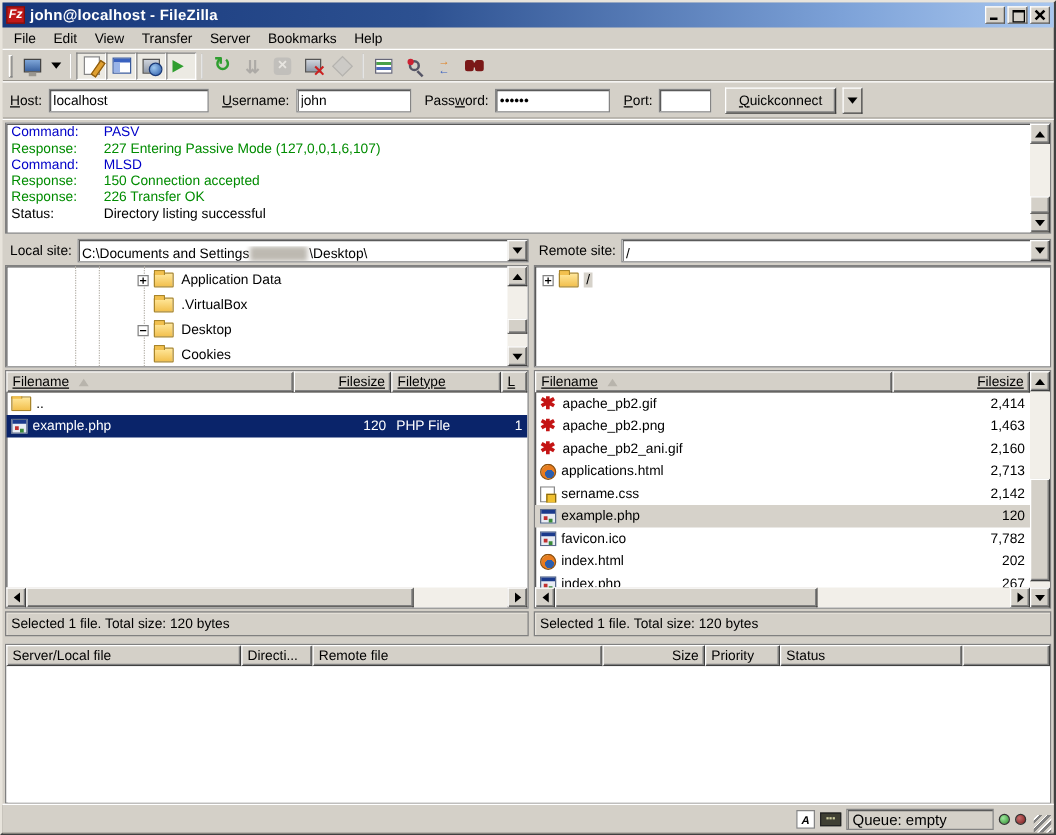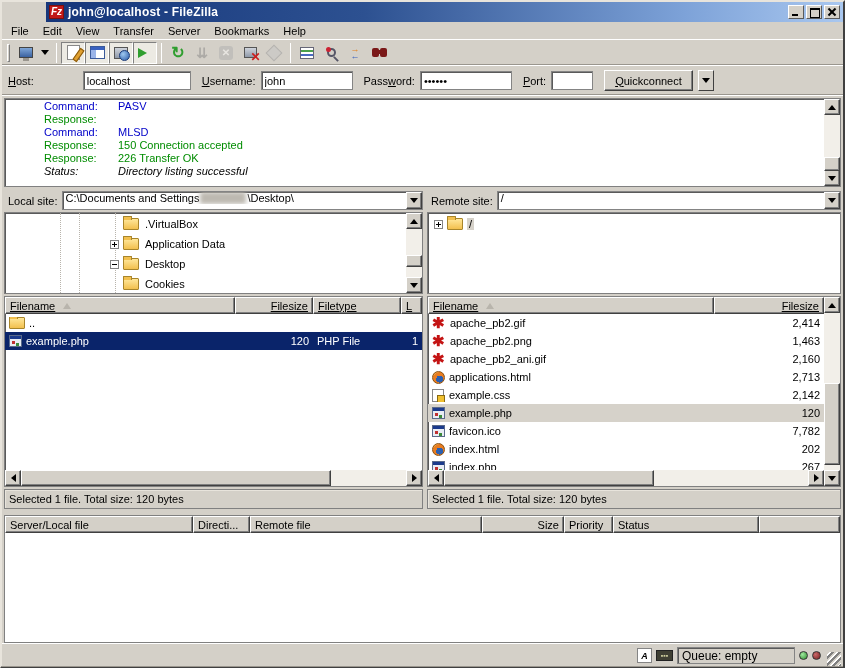--- a/index.html
+++ b/index.html
@@ -1,20 +1,20 @@
 <!DOCTYPE html>
 <html><head>
 <meta charset="utf-8">
 <style>
   * { margin:0; padding:0; box-sizing:border-box; }
   html,body { width:845px; height:668px; background:#3a6ea5; font-family:"Liberation Sans", sans-serif; font-size:11px; color:#000; overflow:hidden; }
   .win { width:845px; height:668px; background:#d4d0c8; border:2px solid; border-color:#e8e4dc #404040 #404040 #e8e4dc; display:flex; flex-direction:column; }
 
   
-  .titlebar { height:20px; background:linear-gradient(90deg,#16367a 0%,#2d5191 40%,#7da2d8 80%,#a9c7ef 100%); display:flex; align-items:center; padding:0 3px; flex:0 0 auto;margin-left:44px; }
+  .titlebar { height:20px; background:linear-gradient(90deg,#16367a 0%,#2d5191 40%,#7da2d8 80%,#a9c7ef 100%); display:flex; align-items:center; padding:0 3px; flex:0 0 auto; }
   .fz-ico { width:15px; height:14px; background:#c01818; border:1px solid #7a0f0f; color:#fff; font-weight:bold; font-size:10px; line-height:12px; text-align:center; margin-right:4px; font-style:italic; }
   .title-text { color:#fff; font-weight:bold; font-size:12px; flex:1; letter-spacing:0.2px; }
   .cap-btns { display:flex; gap:2px; }
   .cap-btn { width:16px; height:14px; background:#d4d0c8; border:1px solid; border-color:#fff #5a5a5a #5a5a5a #fff; position:relative; }
   .g-min::before { content:""; position:absolute; left:3px; right:5px; bottom:2px; height:2px; background:#000; }
   .g-max::before { content:""; position:absolute; left:3px; top:2px; width:8px; height:7px; border:1px solid #000; border-top-width:2px; }
   .g-close::before,.g-close::after { content:""; position:absolute; left:2px; top:5px; width:10px; height:2px; background:#000; }
   .g-close::before { transform:rotate(45deg); }
   .g-close::after { transform:rotate(-45deg); }
 
@@ -58,45 +58,45 @@
   .i-binoc::after { content:""; position:absolute; left:5px; top:2px; width:5px; height:4px; background:#7a1818; }
 
   
   .qcbar { height:30px; display:flex; align-items:center; padding:0 6px; gap:5px; border-bottom:1px solid #fff; box-shadow:0 -1px 0 #9a968e inset; flex:0 0 auto; }
   .qc-label u { text-decoration:underline; }
   .fld { height:19px; border:1px solid #848484; box-shadow:inset 1px 1px 0 #5a5a5a; background:#fff; font-family:"Liberation Sans",sans-serif; font-size:11px; padding:0 3px; }
   .qc-btn { height:21px; padding:0 10px; background:#d4d0c8; border:1px solid; border-color:#fff #404040 #404040 #fff; box-shadow:inset -1px -1px 0 #808080; font-size:11px; }
   .qc-dd { width:16px; height:21px; background:#d4d0c8; border:1px solid; border-color:#fff #404040 #404040 #fff; display:flex; align-items:center; justify-content:center; }
 
   
-  .logwrap { height:89px; margin:2px 2px 0 2px; border:1px solid #808080; box-shadow:inset 1px 1px 0 #5a5a5a; background:#fff; display:flex; flex:0 0 auto;padding-left:35px; }
+  .logwrap { height:89px; margin:2px 2px 0 2px; border:1px solid #808080; box-shadow:inset 1px 1px 0 #5a5a5a; background:#fff; display:flex; flex:0 0 auto; }
   .logbody { flex:1; padding:1px 0 0 4px; overflow:hidden; }
   .log-line { display:flex; height:13px; line-height:13px; }
   .log-label { width:74px; flex:0 0 auto; }
-  .c-cmd { color:#0000c8; } .c-resp { color:#008c00; } .c-status { color:#000;font-style:italic; }
+  .c-cmd { color:#0000c8; } .c-resp { color:#008c00; } .c-status { color:#000; }
 
   
   .vscroll { width:16px; flex:0 0 auto; display:flex; flex-direction:column; background:#f2efe9; }
   .hscroll { height:16px; flex:0 0 auto; display:flex; background:#f2efe9; }
   .sb-btn { width:16px; height:16px; background:#d4d0c8; border:1px solid; border-color:#fff #404040 #404040 #fff; box-shadow:inset -1px -1px 0 #808080; display:flex; align-items:center; justify-content:center; flex:0 0 auto; }
   .tri-u { width:0;height:0;border:4px solid transparent;border-bottom:5px solid #000; margin-top:-4px;}
   .tri-d { width:0;height:0;border:4px solid transparent;border-top:5px solid #000; margin-bottom:-4px;}
   .tri-l { width:0;height:0;border:4px solid transparent;border-right:5px solid #000; margin-left:-4px;}
   .tri-r { width:0;height:0;border:4px solid transparent;border-left:5px solid #000; margin-right:-4px;}
   .sb-track { flex:1; position:relative; }
   .sb-thumb { position:absolute; background:#d4d0c8; border:1px solid; border-color:#fff #404040 #404040 #fff; box-shadow:inset -1px -1px 0 #808080; }
 
   
   .split-h { height:4px; flex:0 0 auto; }
   .panes { display:flex; padding:0 2px; flex:0 0 auto; }
   .pane { width:419px; display:flex; flex-direction:column; }
   .pane.remote { flex:1; margin-left:4px; }
   .site-row { height:19px; display:flex; align-items:center; flex:0 0 auto; }
   .site-label { padding:0 4px; flex:0 0 auto; }
-  .combo { flex:1; height:19px; border:1px solid #848484; box-shadow:inset 1px 1px 0 #5a5a5a; background:#fff; display:flex; align-items:flex-start; }
+  .combo { flex:1; height:19px; border:1px solid #848484; box-shadow:inset 1px 1px 0 #5a5a5a; background:#fff; display:flex; align-items:flex-end; }
   .combo-text { flex:1; padding-left:3px; white-space:nowrap; overflow:hidden; display:flex; align-items:center; }
   .combo-dd { width:16px; height:17px; background:#d4d0c8; border:1px solid; border-color:#fff #404040 #404040 #fff; box-shadow:inset -1px -1px 0 #808080; display:flex; align-items:center; justify-content:center; flex:0 0 auto; }
   .redacted { display:inline-block; width:46px; height:12px; background:#bdb9b1; filter:blur(2px); margin:0 1px; }
 
   .treebox { height:82px; margin-top:2px; border:1px solid #808080; box-shadow:inset 1px 1px 0 #5a5a5a; background:#fff; position:relative; overflow:hidden; display:flex; flex:0 0 auto; }
   .treebody { flex:1; position:relative; padding-top:1px; }
   .guide { position:absolute; top:0; bottom:0; border-left:1px dotted #b8b4ac; }
   .tree-row { height:20px; display:flex; align-items:center; position:relative; }
   .tree-row .indent { flex:0 0 auto; }
   .expander { width:9px; height:9px; border:1px solid #848484; background:#fff; position:relative; margin-right:4px; flex:0 0 auto; }
@@ -230,41 +230,42 @@
           <span class="dn">←</span>
         </span>
       </div>
     <div class="tbtn">
         <span class="i-binoc"></span>
       </div>
   </div>
 
   <div class="qcbar">
     <span class="qc-label"><u>H</u><span>ost:</span></span>
-    <input class="fld" style="width: 108px; margin-left: 44px;" value="localhost">
+    <input class="fld" style="width: 128px;" value="localhost">
     <span class="qc-label" style="margin-left:6px"><u>U</u><span>sername:</span></span>
     <input class="fld" style="width: 92px;" value="john">
     <span class="qc-label" style="margin-left:6px"><span>Pass</span><u>w</u><span>ord:</span></span>
     <input class="fld" style="width: 92px;" value="••••••">
     <span class="qc-label" style="margin-left:6px"><u>P</u><span>ort:</span></span>
     <input class="fld" style="width: 42px;" value="">
     <button class="qc-btn" style="margin-left:6px"><u>Q</u><span>uickconnect</span></button>
     <div class="qc-dd">
         <span class="dd-arrow" style="margin-top:3px"></span>
       </div>
   </div>
 
   <div class="logwrap">
     <div class="logbody">
       <div class="log-line">
           <span class="log-label c-cmd">Command:</span>
           <span class="c-cmd">PASV</span>
         </div>
       <div class="log-line">
           <span class="log-label c-resp">Response:</span>
+          <span class="c-resp">227 Entering Passive Mode (127,0,0,1,6,107)</span>
         </div>
       <div class="log-line">
           <span class="log-label c-cmd">Command:</span>
           <span class="c-cmd">MLSD</span>
         </div>
       <div class="log-line">
           <span class="log-label c-resp">Response:</span>
           <span class="c-resp">150 Connection accepted</span>
         </div>
       <div class="log-line">
@@ -307,29 +308,29 @@
             </div>
         </div>
       </div>
       <div class="treebox">
         <div class="treebody">
           <div class="guide" style="left:55px"></div>
           <div class="guide" style="left:74px"></div>
           <div class="guide" style="left:110px"></div>
           <div class="tree-row">
             <span class="indent" style="width:105px"></span>
+              <span class="expander plus"></span>
+            <span class="icon-folder"></span>
+            <span class="tree-label">Application Data</span>
+          </div>
+          <div class="tree-row">
+            <span class="indent" style="width:105px"></span>
               <span class="exp-space"></span>
             <span class="icon-folder"></span>
             <span class="tree-label">.VirtualBox</span>
-          </div>
-          <div class="tree-row">
-            <span class="indent" style="width:105px"></span>
-              <span class="expander plus"></span>
-            <span class="icon-folder"></span>
-            <span class="tree-label">Application Data</span>
           </div>
           <div class="tree-row">
             <span class="indent" style="width:105px"></span>
               <span class="expander minus"></span>
             <span class="icon-folder"></span>
             <span class="tree-label">Desktop</span>
           </div>
           <div class="tree-row">
             <span class="indent" style="width:105px"></span>
               <span class="exp-space"></span>
@@ -467,21 +468,21 @@
               <div class="lrow">
                   <div class="cell" style="width:286px">
                     <span class="icon-ff"></span>
                     <span>applications.html</span>
                   </div>
                   <div class="cell right" style="flex:1">2,713</div>
                 </div>
               <div class="lrow">
                   <div class="cell" style="width:286px">
                     <span class="icon-css"></span>
-                    <span>example.css</span>
+                    <span>sername.css</span>
                   </div>
                   <div class="cell right" style="flex:1">2,142</div>
                 </div>
               <div class="lrow sel-inactive">
                   <div class="cell" style="width:286px">
                     <span class="icon-winapp"></span>
                     <span>example.php</span>
                   </div>
                   <div class="cell right" style="flex:1">120</div>
                 </div>
@@ -545,21 +546,21 @@
         </div>
       <div class="hcell" style="width:57px">
           <span>Directi...</span>
         </div>
       <div class="hcell" style="width:232px">
           <span>Remote file</span>
         </div>
       <div class="hcell right" style="width:82px">
           <span>Size</span>
         </div>
-      <div class="hcell" style="width:49px">
+      <div class="hcell" style="width:60px">
           <span>Priority</span>
         </div>
       <div class="hcell" style="width:146px">
           <span>Status</span>
         </div>
       <div class="hcell" style="flex:1"></div>
     </div>
     <div class="queue-body"></div>
   </div>
 

